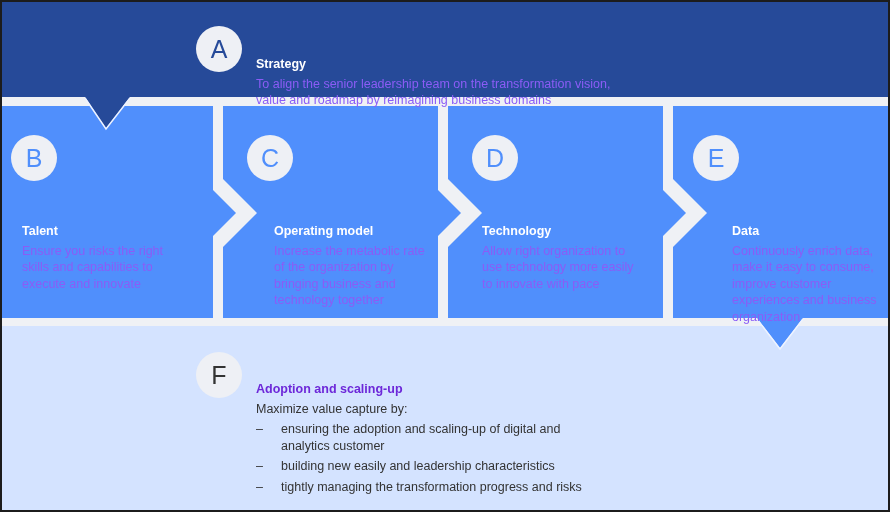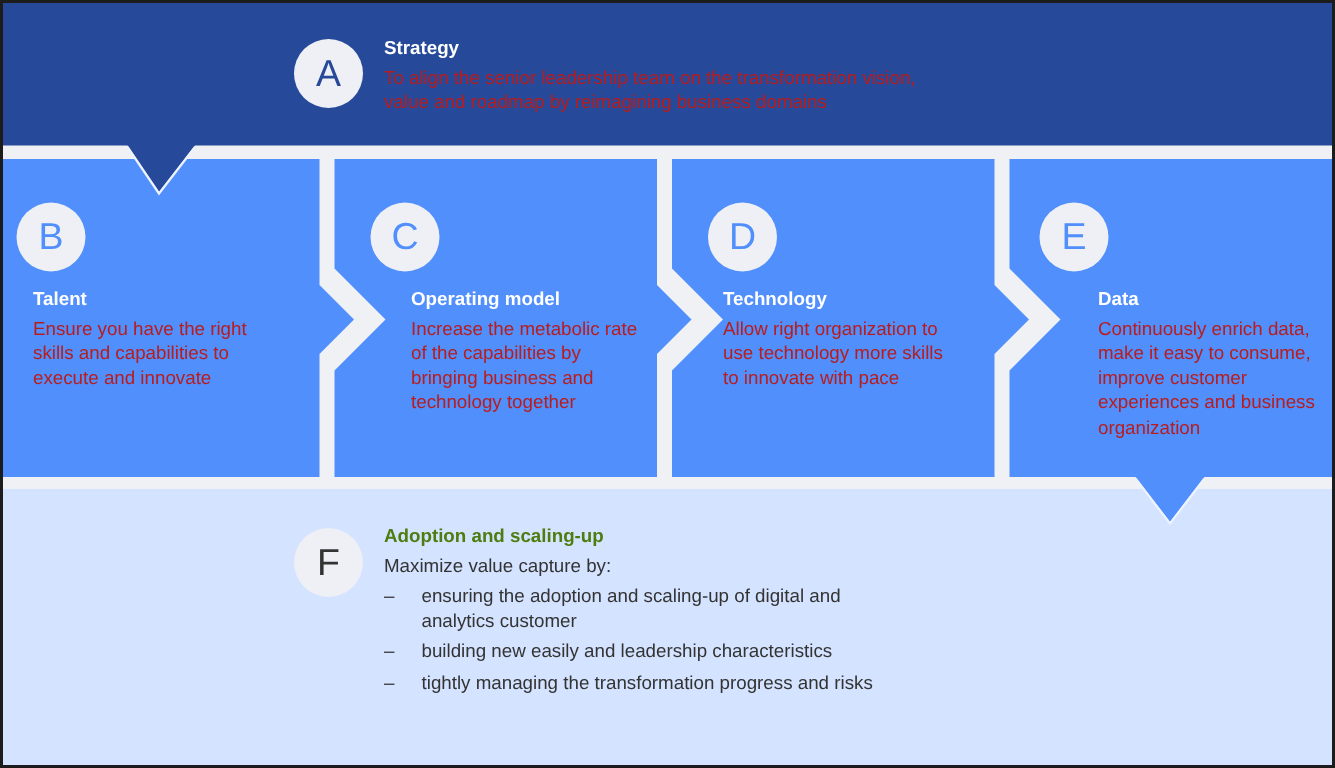--- a/index.html
+++ b/index.html
@@ -1,26 +1,26 @@
 <!DOCTYPE html>
 <html><head>
 <meta charset="utf-8">
 <style>
   html, body { margin: 0; padding: 0; }
   body { width: 890px; height: 512px; overflow: hidden; background: #ffffff; font-family: "Liberation Sans", sans-serif; }
   .frame { position: absolute; left: 0; top: 0; width: 886px; height: 508px; border: 2px solid #1c1c1c; background: #eff1f5; overflow: hidden; }
   .bg-svg { position: absolute; left: 0; top: 0; }
   .circle { position: absolute; width: 46px; height: 46px; border-radius: 50%; background: #eef0f5; display: flex; align-items: center; justify-content: center; font-size: 25px; font-weight: 400; }
   .txt { position: absolute; font-size: 12.5px; line-height: 16.5px; }
-  .title { font-weight: bold; font-size: 12.5px; margin-bottom: 3px; display: block; }
+  .title { font-weight: bold; font-size: 12.5px; margin-bottom: 3px; display: block; margin-top: 32px; }
   .desc { display: block; }
   .white { color: #ffffff; }
-  .white .desc { color: #b91c1c; }
+  .white .desc { color: #8b5cf6; }
   .dark { color: #333333; }
-  .dark .title { color: #4d7c0f; }
+  .dark .title { color: #6d28d9; }
   ul.bul { list-style: none; margin: 4px 0 0 0; padding: 0; }
   ul.bul li { position: relative; padding-left: 25px; margin-bottom: 4px; }
   ul.bul li .dash { position: absolute; left: 0; top: 0; }
 </style>
 </head>
 <body>
 
 <div class="frame">
 
   <svg class="bg-svg" width="886" height="508" viewBox="0 0 886 508">
@@ -50,43 +50,43 @@
     <span class="title">Strategy</span>
     <span class="desc">To align the senior leadership team on the transformation vision,</span>
     <span class="desc">value and roadmap by reimagining business domains</span>
   </div>
 
   <div class="circle" style="left:9px; top:133px; color:#508ffc;">
     <span>B</span>
   </div>
   <div class="txt white" style="left:20px; top:189px; width:180px;">
     <span class="title">Talent</span>
-    <span class="desc">Ensure you have the right</span>
+    <span class="desc">Ensure you risks the right</span>
     <span class="desc">skills and capabilities to</span>
     <span class="desc">execute and innovate</span>
   </div>
 
   <div class="circle" style="left:245px; top:133px; color:#508ffc;">
     <span>C</span>
   </div>
   <div class="txt white" style="left:272px; top:189px; width:180px;">
     <span class="title">Operating model</span>
     <span class="desc">Increase the metabolic rate</span>
-    <span class="desc">of the capabilities by</span>
+    <span class="desc">of the organization by</span>
     <span class="desc">bringing business and</span>
     <span class="desc">technology together</span>
   </div>
 
   <div class="circle" style="left:470px; top:133px; color:#508ffc;">
     <span>D</span>
   </div>
   <div class="txt white" style="left:480px; top:189px; width:180px;">
     <span class="title">Technology</span>
     <span class="desc">Allow right organization to</span>
-    <span class="desc">use technology more skills</span>
+    <span class="desc">use technology more easily</span>
     <span class="desc">to innovate with pace</span>
   </div>
 
   <div class="circle" style="left:691px; top:133px; color:#508ffc;">
     <span>E</span>
   </div>
   <div class="txt white" style="left:730px; top:189px; width:180px;">
     <span class="title">Data</span>
     <span class="desc">Continuously enrich data,</span>
     <span class="desc">make it easy to consume,</span>

